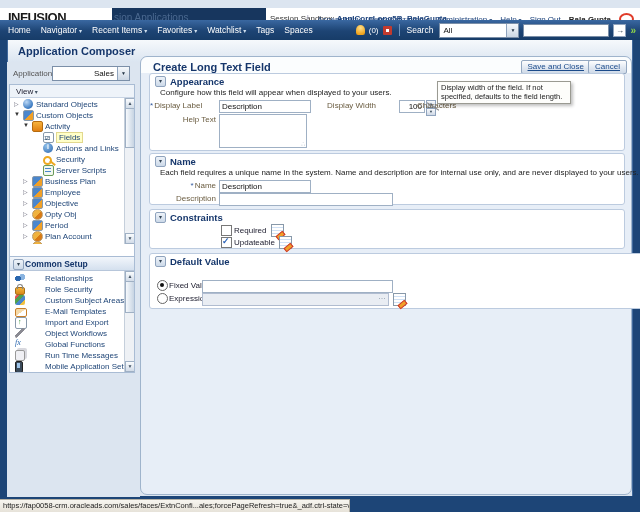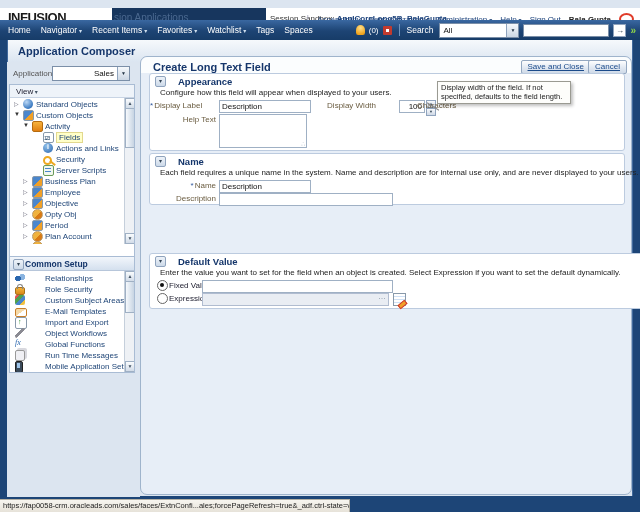--- a/index.html
+++ b/index.html
@@ -129,21 +129,21 @@
   .main-panel{left:140px;top:56px;width:490px;height:437px;background:#e7eef7;
     border:1px solid #9fb4cc;border-radius:7px;}
   .main-top{position:absolute;left:0;top:0;width:100%;height:16px;background:#fbfdfe;border-radius:7px 7px 0 0;}
   .main-title{position:absolute;left:12px;top:4px;font-weight:bold;font-size:11px;color:#15366b;}
   .btn{position:absolute;top:3px;height:12px;font-size:8px;color:#1b4a8a;text-decoration:underline;
     background:linear-gradient(#fefefe,#e2e9f2 55%,#cfdae8);border:1px solid #93a7c0;border-radius:2px;
     padding:0 6px;line-height:11px;cursor:pointer;white-space:nowrap;}
   .btn-save{right:40px;}
   .btn-cancel{right:4px;}
   .section{position:absolute;left:8px;width:474px;background:#fff;border:1px solid #bccbdf;border-radius:3px;}
-  .sec-hd{position:absolute;left:5px;top:2px;display:flex;gap:12px;}
+  .sec-hd{position:absolute;left:5px;top:2px;display:flex;gap:4px;}
   .sec-hd .hd-t{font-weight:bold;font-size:9.5px;color:#15366b;}
   .sec-desc{position:absolute;left:10px;top:14px;font-size:8px;color:#222;white-space:nowrap;}
   .flabel{position:absolute;font-size:8px;color:#6a5c40;text-align:right;white-space:nowrap;}
   .req{color:#30589c;margin-right:1px;}
   .inp{position:absolute;height:11px;background:#fff;border:1px solid #9fb0c4;font-size:8px;color:#111;
     line-height:11px;padding:0 2px;overflow:hidden;white-space:nowrap;}
   .txa{position:absolute;background:#fff;border:1px solid #9fb0c4;}
   .txa::after{content:"∴";position:absolute;right:1px;bottom:0px;font-size:6px;color:#9ab;}
   .spinner{position:absolute;display:flex;padding-left:20px;}
   .spin-val{width:22px;height:11px;background:#fff;border:1px solid #9fb0c4;font-size:8px;color:#111;
@@ -400,27 +400,38 @@
         <span class="tgl"></span>
         <span class="hd-t">Name</span>
       </div>
       <div class="sec-desc">Each field requires a unique name in the system. Name and description are for internal use only, and are never displayed to your users.</div>
       <span class="flabel" style="left:0;top:27px;width:66px;"><span class="req">*</span><span>Name</span></span>
       <div class="inp" style="left:69px;top:26px;width:86px;">Description</div>
       <span class="flabel" style="left:0;top:40px;width:66px;">Description</span>
       <div class="inp" style="left:69px;top:39px;width:168px;"></div>
     </div>
 
+    <div class="section" style="top:152px;height:38px;">
+      <div class="sec-hd">
+        <span class="tgl"></span>
+        <span class="hd-t">Constraints</span>
+      </div>
+      <span class="cb" style="left:71px;top:15px;"></span>
+      <span class="ctl-label" style="left:84px;top:16px;">Required</span>
+      <span class="exp-ic" style="left:121px;top:14px;"></span>
+      <span class="cb checked" style="left:71px;top:27px;"></span>
+      <span class="ctl-label" style="left:84px;top:28px;">Updateable</span>
+      <span class="exp-ic" style="left:129px;top:26px;"></span>
+    </div>
 
     <div class="section" style="top:196px;height:54px;padding-left:40px;">
       <div class="sec-hd">
         <span class="tgl"></span>
         <span class="hd-t">Default Value</span>
       </div>
-      <div class="sec-desc">Enter the value you want to set for the field when an object is created. Select Expression if you want to set the default dynamically.</div>
       <span class="radio sel" style="left:7px;top:26px;"></span>
       <span class="ctl-label" style="left:19px;top:27px;">Fixed Value</span>
       <div class="inp" style="left:52px;top:26px;width:185px;"></div>
       <span class="radio" style="left:7px;top:39px;"></span>
       <span class="ctl-label" style="left:19px;top:40px;">Expression</span>
       <div class="dis-box" style="left:52px;top:39px;width:185px;"></div>
       <span class="exp-ic" style="left:243px;top:39px;"></span>
     </div>
   </div>
 

